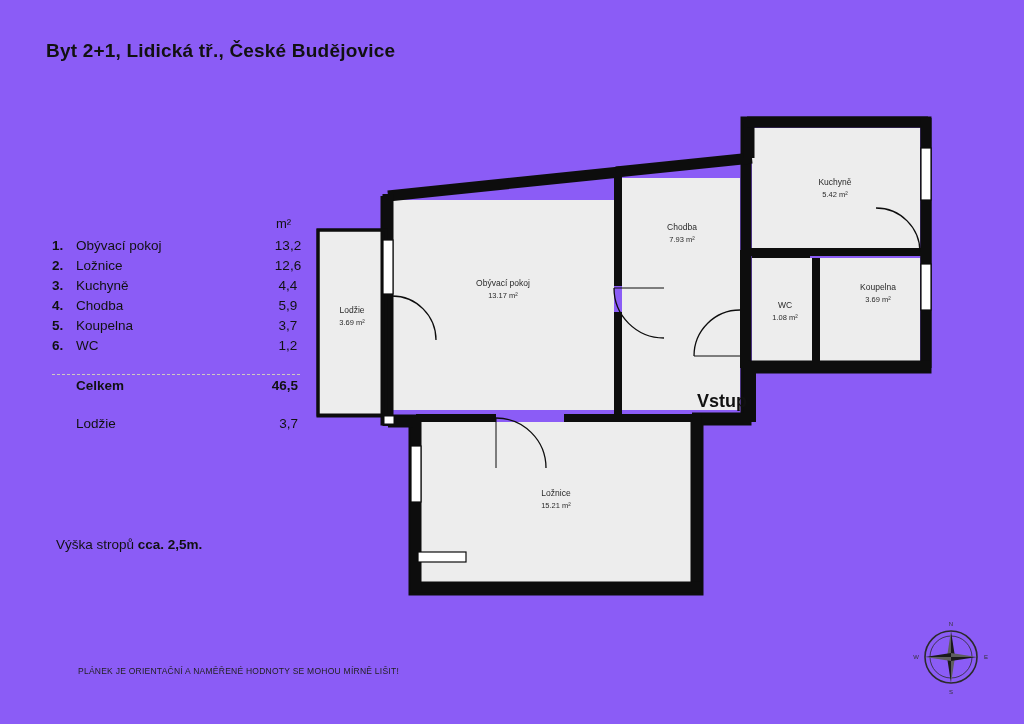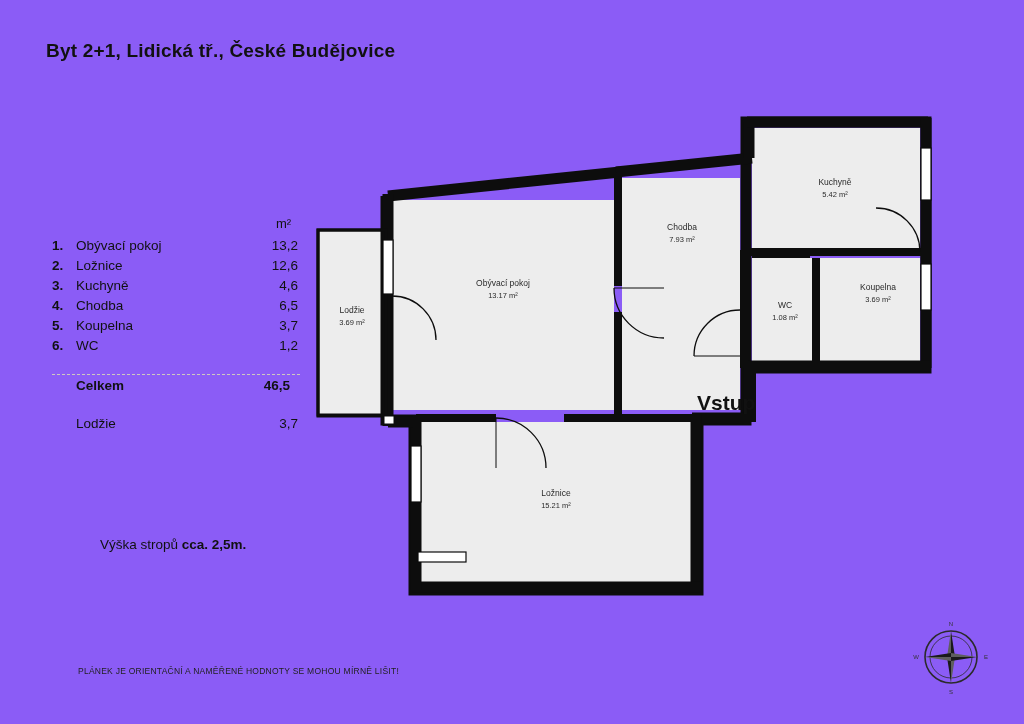--- a/index.html
+++ b/index.html
@@ -55,63 +55,62 @@
     width: 20px;
     font-weight: bold;
     text-align: left;
   }
   .legend-row .name {
     position: absolute;
     left: 24px;
   }
   .legend-row .val {
     position: absolute;
-    left: 190px;
+    left: 208px;
     width: 56px;
-    text-align: right;
+    text-align: center;
   }
   .legend-sep {
     position: absolute;
     left: 0;
     top: 138px;
     width: 248px;
     border-top: 1px dashed #cfcabf;
   }
   .legend-total {
     position: absolute;
     left: 0;
     top: 140px;
     width: 250px;
     height: 20px;
     line-height: 20px;
     font-weight: bold;
     font-size: 13.5px;
   }
   .legend-total .name { position: absolute; left: 24px; }
-  .legend-total .val { position: absolute; left: 182px; width: 56px; text-align: right; }
+  .legend-total .val { position: absolute; left: 190px; width: 56px; text-align: right; }
 
   .legend-extra {
     position: absolute;
     left: 0;
     top: 178px;
     width: 250px;
     height: 20px;
     line-height: 20px;
     font-size: 13.5px;
   }
   .legend-extra .name { position: absolute; left: 24px; }
   .legend-extra .val { position: absolute; left: 190px; width: 56px; text-align: right; }
 
   
   .ceiling {
     position: absolute;
     left: 56px;
     top: 537px;
     font-size: 13.5px;
-    margin-left: 44px;
   }
   .ceiling b { font-weight: bold; }
 
   
   .disclaimer {
     position: absolute;
     left: 55px;
     top: 666px;
     font-size: 8.5px;
     letter-spacing: 0.25px;
@@ -139,21 +138,21 @@
     font-family: "Liberation Sans", sans-serif;
     font-size: 7.5px;
     fill: #2a2a2a;
     text-anchor: middle;
   }
 
   .vstup {
     position: absolute;
     left: 697px;
     top: 391px;
-    font-size: 21px;
+    font-size: 18px;
     font-weight: bold;
     color: #111111;
   }
 
   
   .compass {
     position: absolute;
     left: 906px;
     top: 612px;
     width: 90px;
@@ -182,26 +181,26 @@
       <span class="val">13,2</span>
     </div>
     <div class="legend-row">
       <span class="num">2.</span>
       <span class="name">Ložnice</span>
       <span class="val">12,6</span>
     </div>
     <div class="legend-row">
       <span class="num">3.</span>
       <span class="name">Kuchyně</span>
-      <span class="val">4,6</span>
+      <span class="val">4,4</span>
     </div>
     <div class="legend-row">
       <span class="num">4.</span>
       <span class="name">Chodba</span>
-      <span class="val">6,5</span>
+      <span class="val">5,9</span>
     </div>
     <div class="legend-row">
       <span class="num">5.</span>
       <span class="name">Koupelna</span>
       <span class="val">3,7</span>
     </div>
     <div class="legend-row">
       <span class="num">6.</span>
       <span class="name">WC</span>
       <span class="val">1,2</span>

